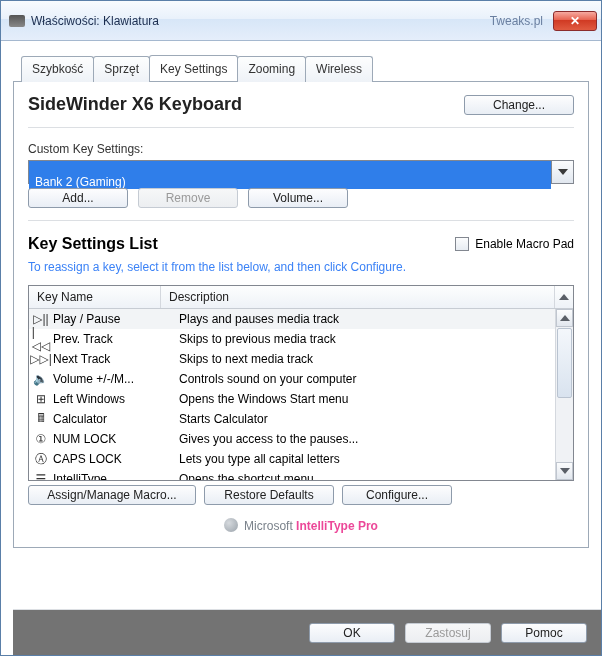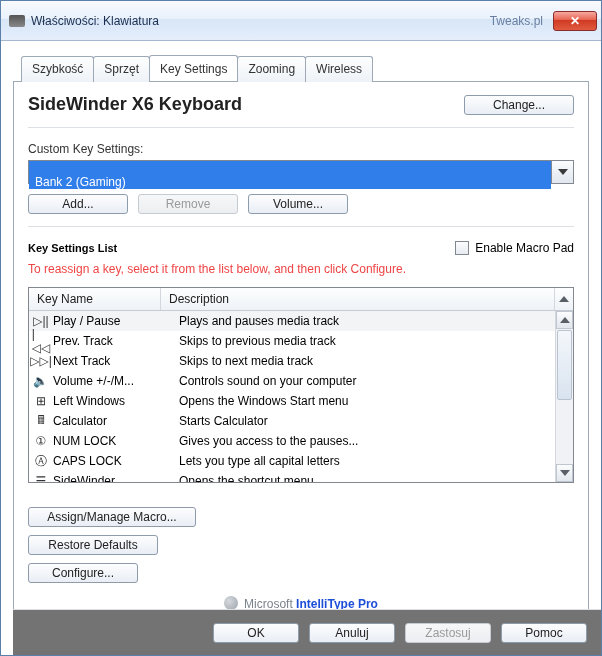--- a/index.html
+++ b/index.html
@@ -24,52 +24,52 @@
   .head-row { display:flex; align-items:center; justify-content:space-between; }
   .kb-name { font-weight: bold; font-size: 18px; color:#222; }
   hr.sep { border:none; border-top:1px solid #dcdfe3; margin: 12px 0 14px 0; }
 
   .cks-label { color:#333; margin-bottom:4px; }
   .combo { display:flex; border:1px solid #828790; height:24px; }
   .combo-val { flex:1; background:#2f7eea; color:#fff; padding:14px 6px; }
   .combo-btn { width:22px; border-left:1px solid #828790; background:linear-gradient(#fbfcfd,#e1e7ef); display:flex; align-items:center; justify-content:center; }
   .tri-down { width:0; height:0; border-left:5px solid transparent; border-right:5px solid transparent; border-top:6px solid #3a3a3a; }
 
-  .row3 { display:flex; gap:10px; margin-top:10px; }
+  .row3 { display:flex; gap:10px; margin-top:4px; }
   .row3 .btn { width: 100px; }
 
   .ksl-head { display:flex; justify-content:space-between; align-items:center; margin-top:4px; }
-  .ksl-title { font-weight:bold; font-size:11px; }
+  .ksl-title { font-weight:bold; font-size:16px; }
   .chk-wrap { display:flex; align-items:center; gap:6px; }
   .chk { width:14px; height:14px; border:1px solid #828790; background:linear-gradient(#fbfcfd,#e7ecf2); }
-  .instr { color:#ef4444; margin-top:6px; line-height:1.35; }
+  .instr { color:#3b82f6; margin-top:6px; line-height:1.35; }
 
   .listwrap { border:1px solid #828790; margin-top:10px; height: 196px; display:flex; flex-direction:column; }
   .listhdr { display:flex; background:linear-gradient(#fdfefe,#eef2f7); border-bottom:1px solid #c7ccd3; }
   .lh-cell { padding:4px 8px; color:#222; border-right:1px solid #d4d8de; }
   .lh-name { width:132px; }
   .lh-desc { flex:1; }
   .lh-scroll { width:18px; display:flex; align-items:center; justify-content:center; }
   .listbody { flex:1; overflow:hidden; position:relative; }
   .rows { position:absolute; left:0; right:18px; top:0; }
   .lrow { display:flex; height:20px; align-items:center; padding:0 4px; }
   .lrow.sel { background:#f2f4f6; }
   .ico { width:16px; height:16px; margin-right:4px; display:flex; align-items:center; justify-content:center; color:#323232; }
   .cell-name { width:124px; white-space:nowrap; overflow:hidden; text-overflow:ellipsis; }
   .cell-desc { flex:1; white-space:nowrap; overflow:hidden; text-overflow:ellipsis; padding-left: 2px; }
   .vscroll { position:absolute; right:0; top:0; bottom:0; width:18px; background:#f0f2f5; border-left:1px solid #d4d8de; }
   .sbtn { height:18px; background:linear-gradient(#fbfcfd,#e2e7ee); border:1px solid #c0c6cf; display:flex; align-items:center; justify-content:center; }
   .sthumb { position:absolute; top:19px; left:1px; right:1px; height:70px; background:linear-gradient(#f4f7fb,#d9e3ef); border:1px solid #b9c3d0; border-radius:2px; }
   .tri-up { width:0;height:0;border-left:5px solid transparent;border-right:5px solid transparent;border-bottom:6px solid #5a5f67; }
   .tri-dn { width:0;height:0;border-left:5px solid transparent;border-right:5px solid transparent;border-top:6px solid #5a5f67; }
 
-  .row-btns { display:flex; gap:8px; margin-top:24px;flex-direction:column; }
+  .row-btns { display:flex; gap:8px; margin-top:4px; }
   .row-btns .btn { flex: 0 0 auto; }
   .brand { text-align:center; color:#7a828b; margin: 12px 0 0 0; font-size:14px; }
-  .brand b { color:#1d4ed8; }
+  .brand b { color:#ec4899; }
   .brand-dot { display:inline-block; width:14px; height:14px; background:radial-gradient(circle at 35% 35%, #d6dade, #9aa2aa); border-radius:50%; vertical-align:-2px; margin-right:6px; }
 
   .dlg-buttons { position:absolute; bottom:0; left:12px; right:0; height:46px; border-top:1px solid #dcdfe3; display:flex; align-items:center; justify-content:flex-end; gap:10px; padding:0 14px; background:#737373; }
   .dlg-buttons .btn { width: 86px; }
 </style>
 </head>
 <body>
 
 <div class="window">
   <div class="titlebar">
@@ -168,21 +168,21 @@
                 <span class="cell-name">NUM LOCK</span>
                 <span class="cell-desc">Gives you access to the pauses...</span>
               </div>
               <div class="lrow">
                 <span class="ico">Ⓐ</span>
                 <span class="cell-name">CAPS LOCK</span>
                 <span class="cell-desc">Lets you type all capital letters</span>
               </div>
               <div class="lrow">
                 <span class="ico">☰</span>
-                <span class="cell-name">SideWinder</span>
+                <span class="cell-name">IntelliType</span>
                 <span class="cell-desc">Opens the shortcut menu</span>
               </div>
             </div>
           <div class="vscroll">
             <div class="sbtn" style="position:absolute;top:0;left:0;right:0">
                 <div class="tri-up"></div>
               </div>
             <div class="sthumb"></div>
             <div class="sbtn" style="position:absolute;bottom:0;left:0;right:0">
                 <div class="tri-dn"></div>
@@ -198,17 +198,16 @@
       </div>
 
       <div class="brand">
         <span class="brand-dot"></span><span>Microsoft </span><b>IntelliType Pro</b>
       </div>
     </div>
   </div>
 
   <div class="dlg-buttons">
     <button class="btn">OK</button>
-    <button class="btn">Anuluj</button>
     <button class="btn disabled">Zastosuj</button>
     <button class="btn">Pomoc</button>
   </div>
 </div>
 
 </body></html>

